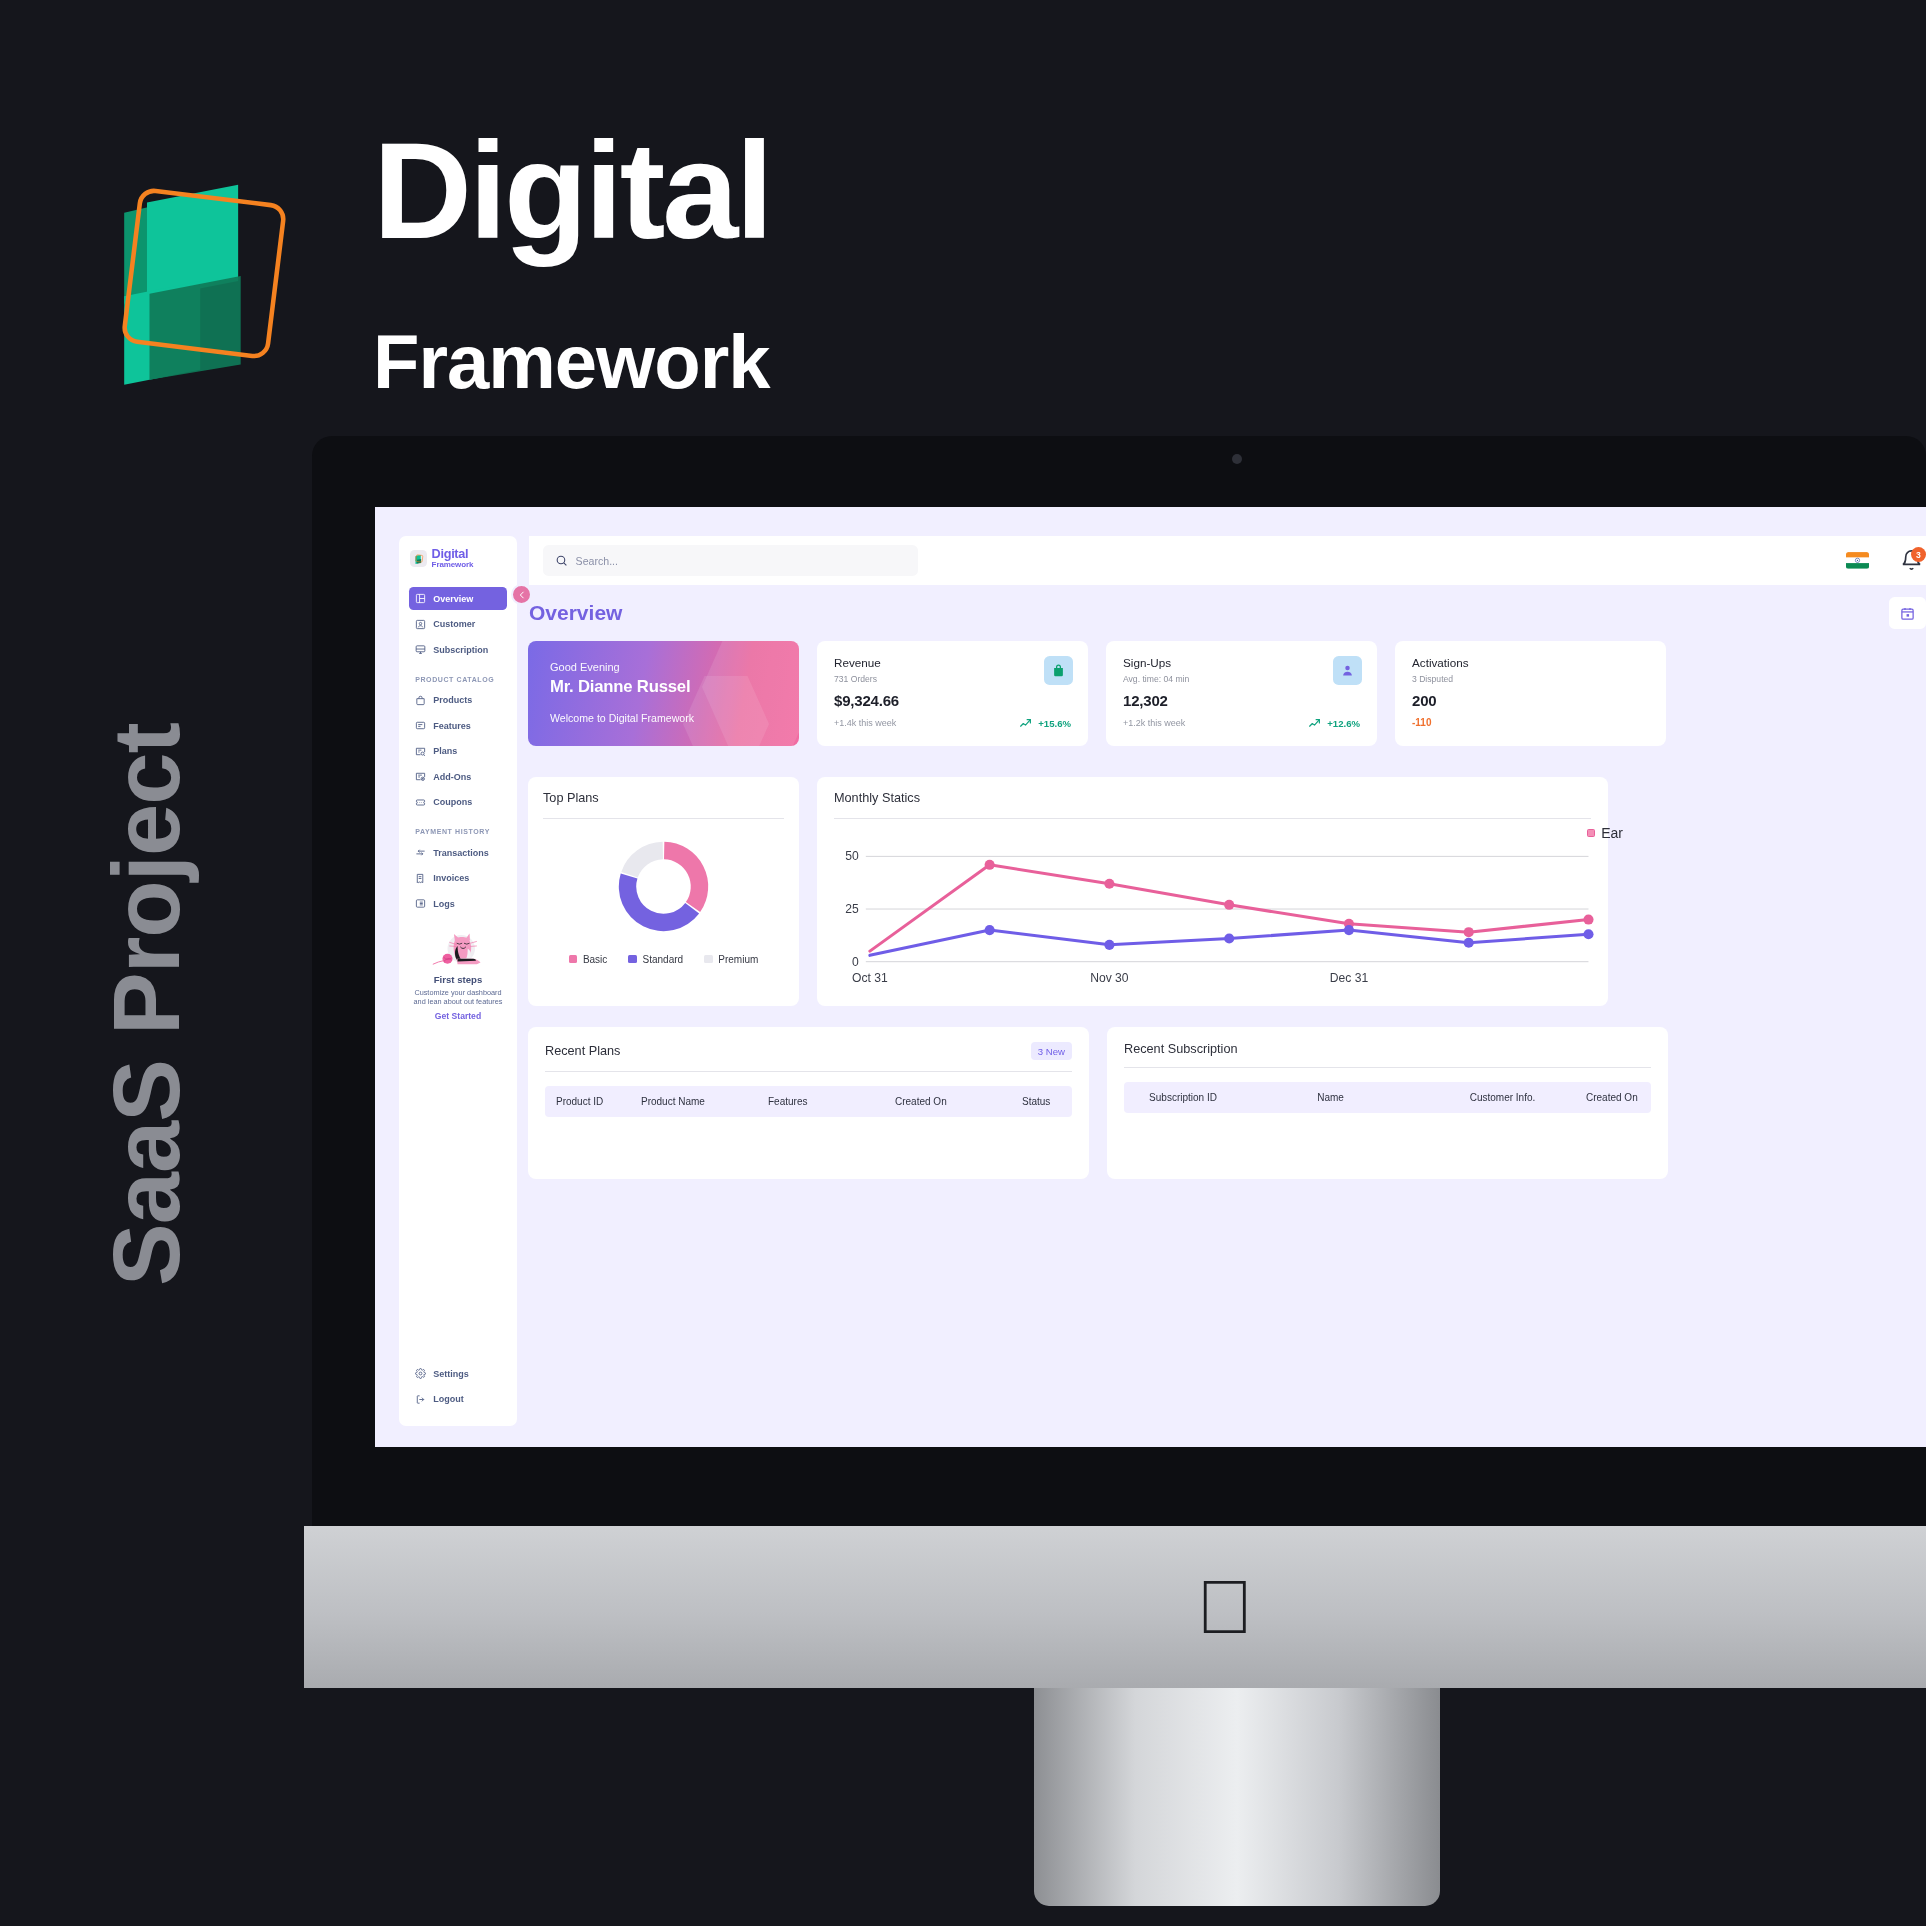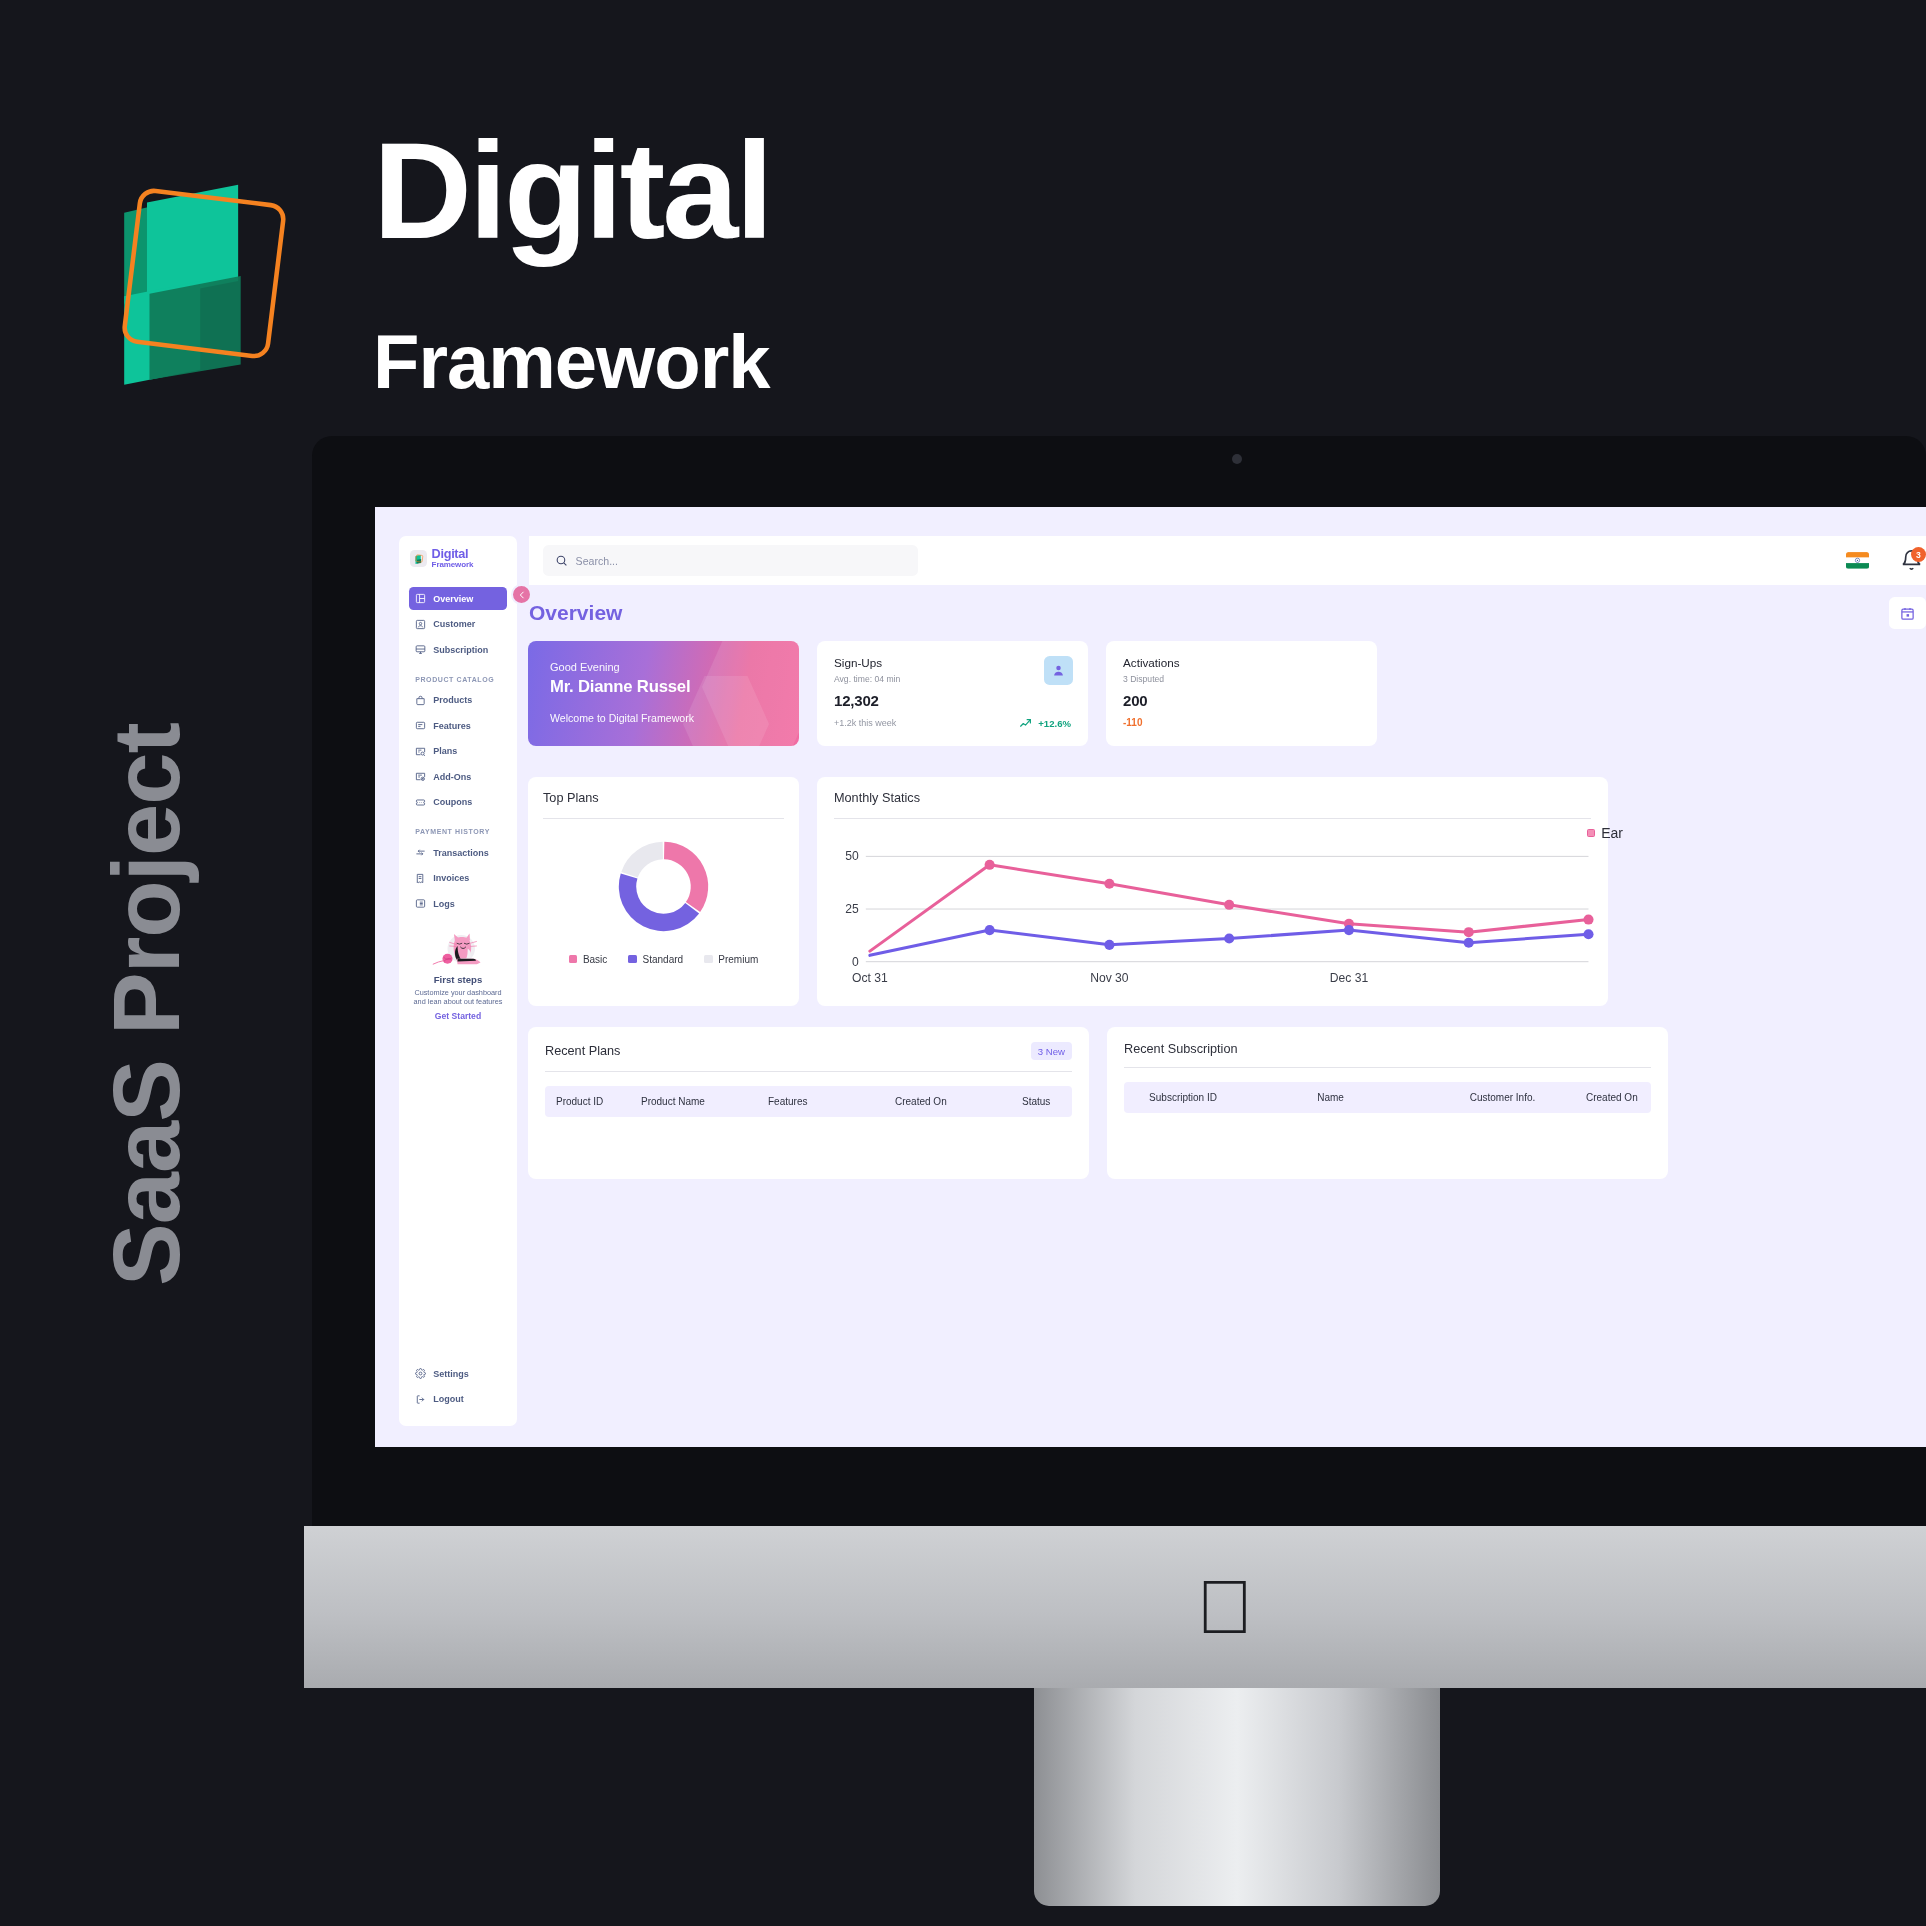--- a/index.html
+++ b/index.html
@@ -453,20 +453,41 @@
     <div id="stat-row">
 
       <div id="welcome-card">
         <div class="welcome-hex" style="width:117px;height:132px;right:-20px;top:-20px;"></div>
         <div class="welcome-hex" style="width:86px;height:96px;right:30px;top:35px;"></div>
         <div id="welcome-greeting">Good Evening</div>
         <div id="welcome-name">Mr. Dianne Russel</div>
         <div id="welcome-sub">Welcome to Digital Framework</div>
       </div>
 
+      <div class="stat-card">
+        <div class="stat-title">Revenue</div>
+        <div class="stat-sub">731 Orders</div>
+        <div class="stat-value">$9,324.66</div>
+        <div class="stat-foot">
+          <div class="stat-foot-left">+1.4k this week</div>
+          <div class="stat-foot-right">
+            <svg viewBox="0 0 24 24" width="13" height="13" fill="none" stroke="#10a37f" stroke-width="2.2" stroke-linecap="round" stroke-linejoin="round">
+                <polyline points="3,17 8,12 12,15 21,5"></polyline>
+                <polyline points="15,5 21,5 21,11"></polyline>
+              </svg>
+            <span>+15.6%</span>
+          </div>
+        </div>
+        <div class="stat-badge">
+          <svg viewBox="0 0 24 24" width="15" height="15" fill="#0aa06e">
+              <path d="M5 8h14v11a2 2 0 0 1-2 2H7a2 2 0 0 1-2-2z"></path>
+              <path d="M9 8V6.5a3 3 0 0 1 6 0V8" fill="none" stroke="#0aa06e" stroke-width="2"></path>
+            </svg>
+        </div>
+      </div>
 
       <div class="stat-card">
         <div class="stat-title">Sign-Ups</div>
         <div class="stat-sub">Avg. time: 04 min</div>
         <div class="stat-value">12,302</div>
         <div class="stat-foot">
           <div class="stat-foot-left">+1.2k this week</div>
           <div class="stat-foot-right">
             <svg viewBox="0 0 24 24" width="13" height="13" fill="none" stroke="#10a37f" stroke-width="2.2" stroke-linecap="round" stroke-linejoin="round">
                 <polyline points="3,17 8,12 12,15 21,5"></polyline>

